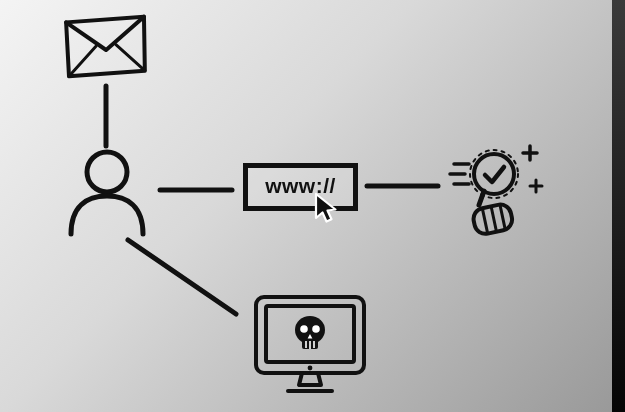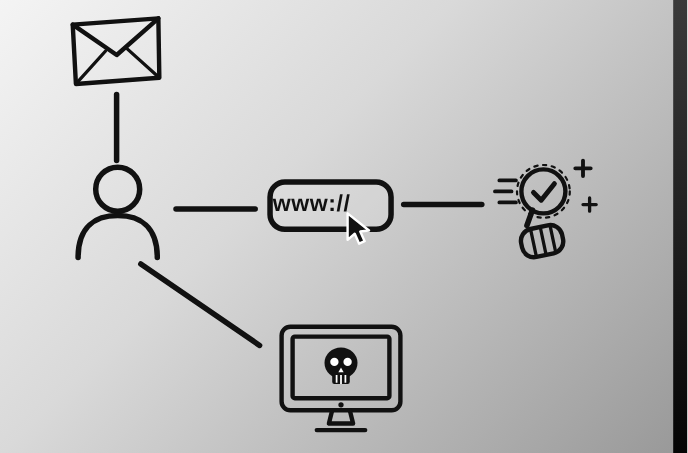--- a/index.html
+++ b/index.html
@@ -24,22 +24,22 @@
   }
   .abs{position:absolute;}
   svg{display:block;}
   .stroke{fill:none;stroke:var(--ink);stroke-linecap:round;stroke-linejoin:round;}
   .fill{fill:var(--ink);stroke:none;}
 
   .connectors{position:absolute;left:0;top:0;width:625px;height:412px;pointer-events:none;}
 
   .url-button{
     position:absolute;left:243px;top:163px;width:115px;height:48px;
-    border:5px solid var(--ink);border-radius:16px;
-    display:flex;align-items:center;justify-content:flex-start;
+    border:5px solid var(--ink);border-radius:0;
+    display:flex;align-items:center;justify-content:center;
     background:rgba(255,255,255,0.12);
   }
   .url-label{
     font-weight:800;font-size:21px;color:var(--ink);
     letter-spacing:0.5px;
     transform:translateY(-1px);
   }
   .cursor-icon{position:absolute;left:308px;top:191px;width:34px;height:36px;}
 </style>
 </head>

